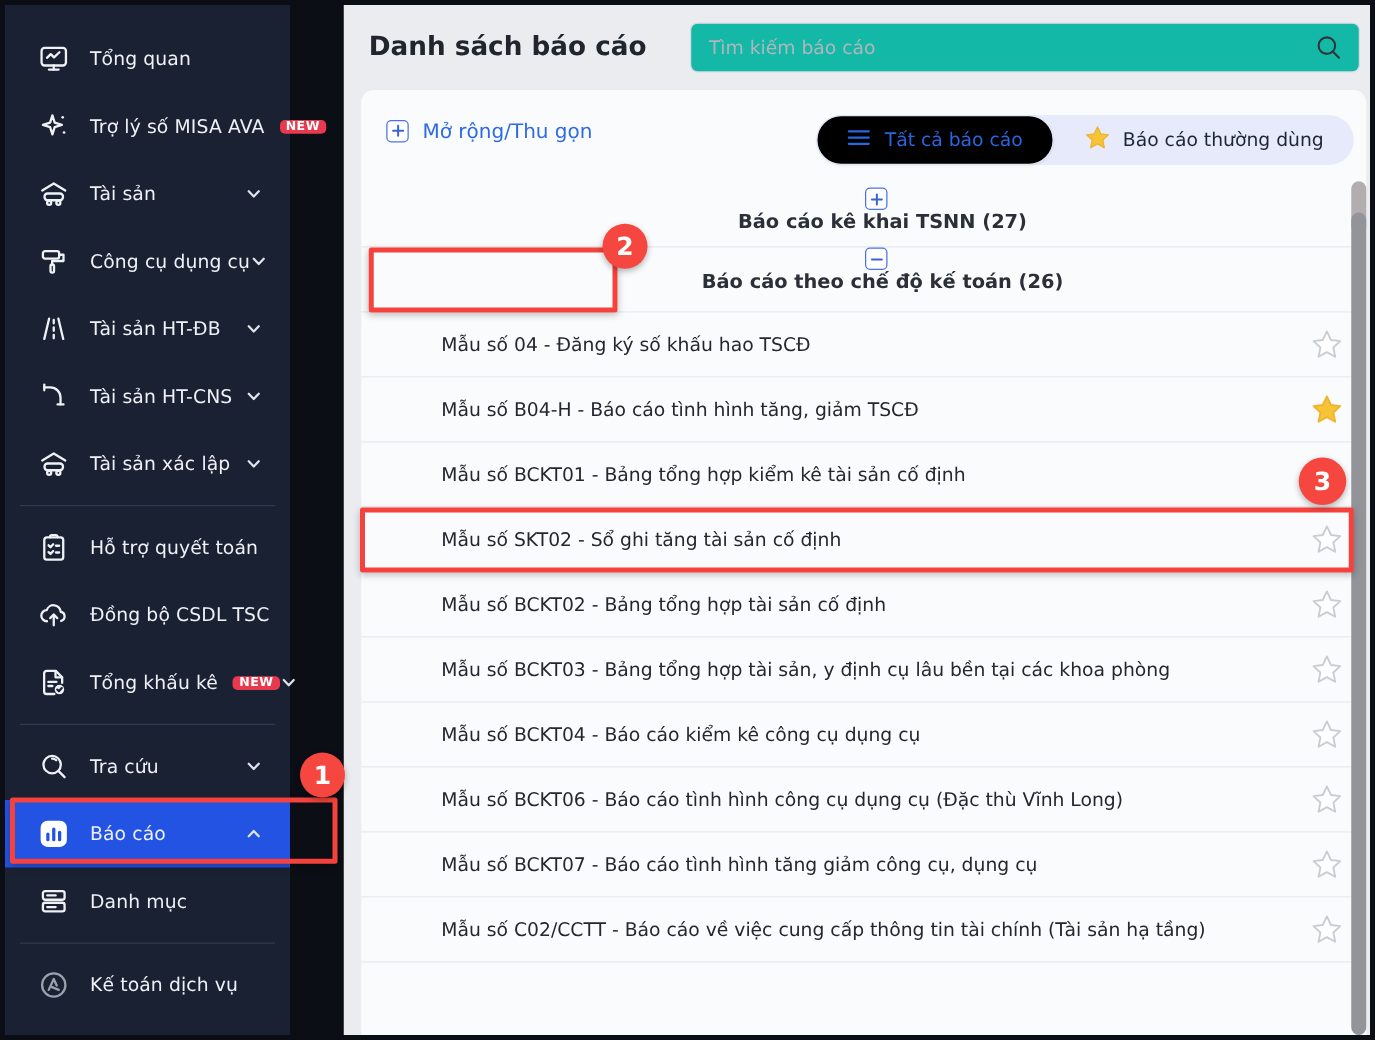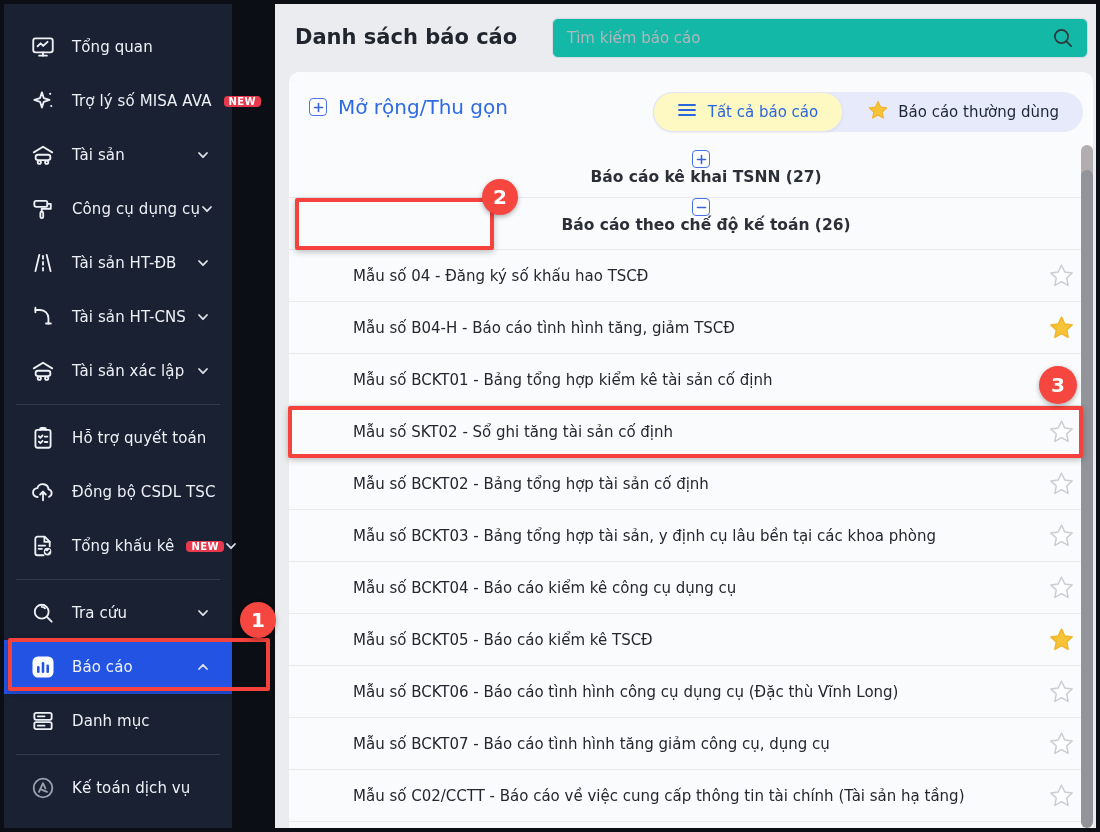--- a/index.html
+++ b/index.html
@@ -22,28 +22,28 @@
   .search-box{position:absolute;left:277px;top:14px;width:536px;height:40px;background:#14b8a6;
               border:1px solid #d8dce2;border-radius:6px;display:flex;align-items:center;}
   .search-box input{flex:1;border:none;outline:none;background:transparent;padding:0 14px;
                     font-size:15px;color:#333;font-family:inherit;}
   .search-box input::placeholder{color:#b2b6bd;}
   .search-icon{margin-right:12px;display:flex;}
   
   .card{position:absolute;left:14px;top:68px;width:804px;height:756px;background:#fafbfc;
         border-radius:10px 10px 0 0;overflow:hidden;}
   .expand-link{position:absolute;left:20px;top:23px;display:flex;align-items:center;gap:11px;cursor:pointer;}
-  .expand-link .link-label{color:#2e6ae3;font-size:20px;font-weight:500;}
+  .expand-link .link-label{color:#2e6ae3;font-size:16px;font-weight:500;}
   .box-toggle{width:18px;height:18px;border:1.5px solid #4a72e6;border-radius:4px;display:flex;
               align-items:center;justify-content:center;flex:0 0 18px;background:#fff;}
   .tab-pill{position:absolute;right:10px;top:20px;height:40px;background:#e6eafa;border-radius:21px;
             display:flex;align-items:center;}
   .tab{height:40px;display:flex;align-items:center;gap:9px;padding:0 24px;border-radius:20px;
        font-size:15px;font-weight:500;color:#1e2634;cursor:pointer;}
-  .tab.active{background:#fef9c3;border:1px solid #e2e6f2;color:#2a65e0;box-shadow:0 1px 2px rgba(40,60,120,.07);gap:12px;}
+  .tab.active{background:#000000;border:1px solid #e2e6f2;color:#2a65e0;box-shadow:0 1px 2px rgba(40,60,120,.07);gap:12px;}
   
   .report-list{position:absolute;top:78px;left:0;right:0;}
   .section-row{height:52px;display:flex;align-items:center;padding-left:20px;
                border-bottom:1px solid #e8eaee;cursor:pointer;flex-direction:column;}
   .section-row.first{height:48px;}
   .section-label{margin-left:10px;font-size:15.5px;font-weight:700;color:#2b2f38;}
   .report-row{height:52px;display:flex;align-items:center;padding-left:64px;padding-right:18px;
               border-bottom:1px solid #e8eaee;cursor:pointer;}
   .report-label{flex:1;font-size:15px;color:#24272e;}
   .star-btn{width:28px;height:28px;display:flex;align-items:center;justify-content:center;cursor:pointer;}
@@ -382,28 +382,20 @@
           </div>
           <div class="report-row">
             <span class="report-label">Mẫu số BCKT04 - Báo cáo kiểm kê công cụ dụng cụ</span>
             <span class="star-btn">
               <svg width="27" height="27" viewBox="0 0 24 24">
                 <path d="M12 2.8 L14.9 8.9 L21.5 9.7 L16.6 14.2 L17.9 20.8 L12 17.5 L6.1 20.8 L7.4 14.2 L2.5 9.7 L9.1 8.9 Z" fill="#ffffff" stroke="#c9ccd1" stroke-width="1.3" stroke-linejoin="round"></path>
               </svg>
             </span>
           </div>
           <div class="report-row">
-            <span class="report-label">Mẫu số BCKT05 - Báo cáo kiểm kê TSCĐ</span>
-            <span class="star-btn">
-              <svg width="27" height="27" viewBox="0 0 24 24">
-                <path d="M12 2.8 L14.9 8.9 L21.5 9.7 L16.6 14.2 L17.9 20.8 L12 17.5 L6.1 20.8 L7.4 14.2 L2.5 9.7 L9.1 8.9 Z" fill="#f7c437" stroke="#f0b32c" stroke-width="1.3" stroke-linejoin="round"></path>
-              </svg>
-            </span>
-          </div>
-          <div class="report-row">
             <span class="report-label">Mẫu số BCKT06 - Báo cáo tình hình công cụ dụng cụ (Đặc thù Vĩnh Long)</span>
             <span class="star-btn">
               <svg width="27" height="27" viewBox="0 0 24 24">
                 <path d="M12 2.8 L14.9 8.9 L21.5 9.7 L16.6 14.2 L17.9 20.8 L12 17.5 L6.1 20.8 L7.4 14.2 L2.5 9.7 L9.1 8.9 Z" fill="#ffffff" stroke="#c9ccd1" stroke-width="1.3" stroke-linejoin="round"></path>
               </svg>
             </span>
           </div>
           <div class="report-row">
             <span class="report-label">Mẫu số BCKT07 - Báo cáo tình hình tăng giảm công cụ, dụng cụ</span>
             <span class="star-btn">

